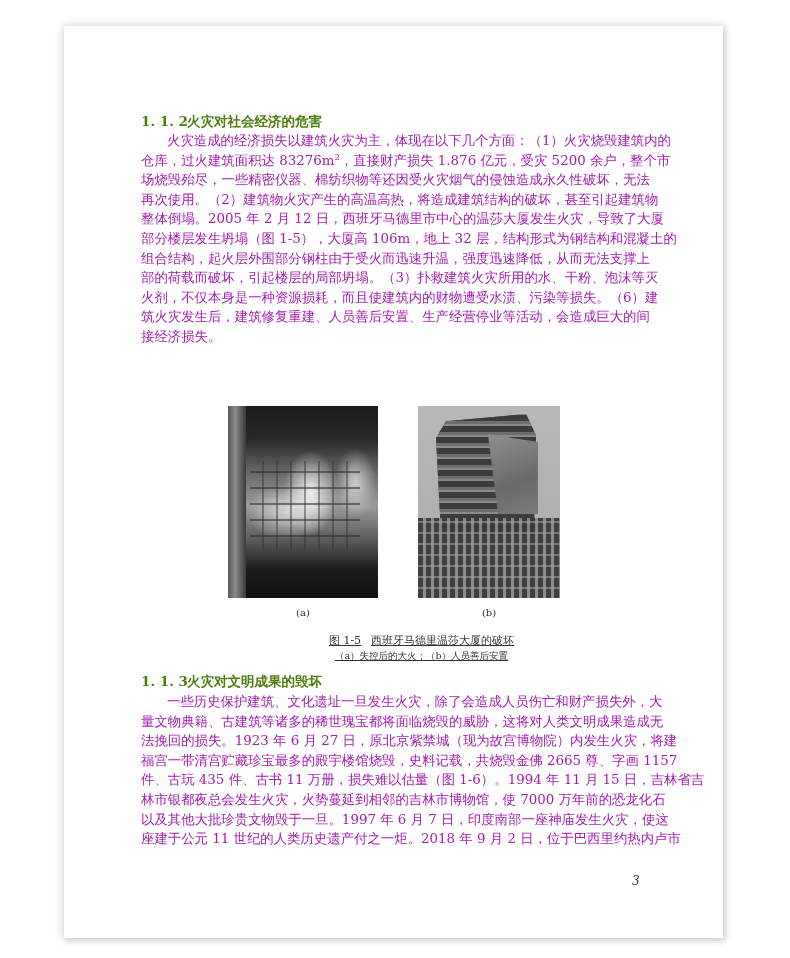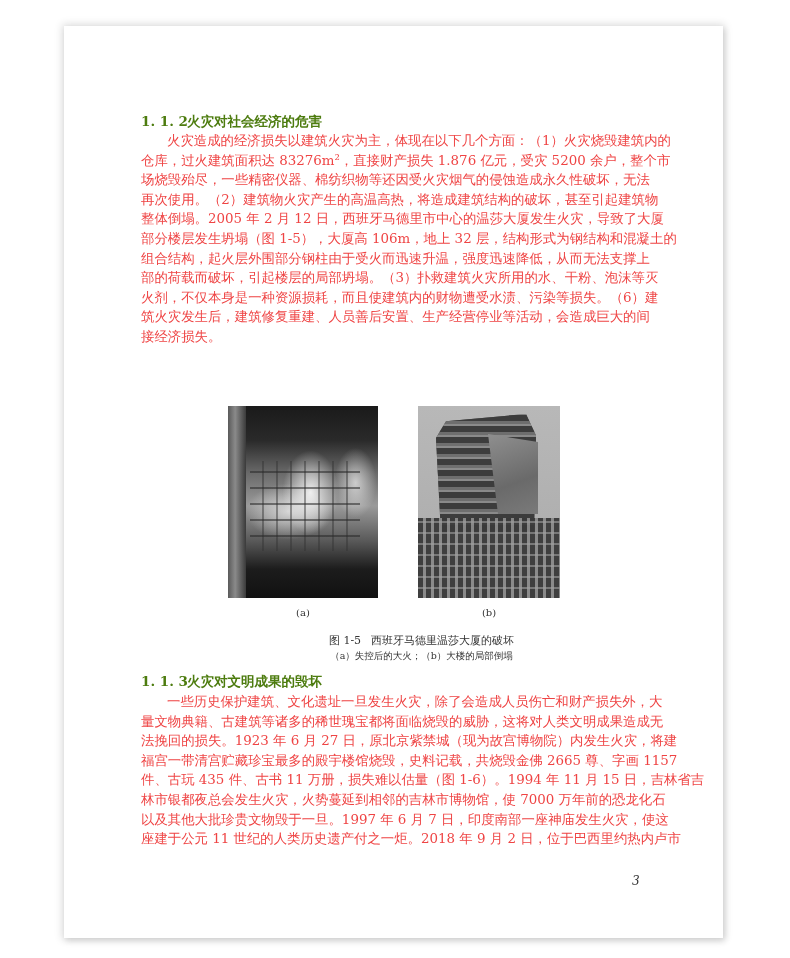--- a/index.html
+++ b/index.html
@@ -14,21 +14,21 @@
   }
   .content { position: absolute; left: 77px; top: 0; width: 507px; }
   .heading {
     position: absolute; left: 0; font-family: "DejaVu Sans", "Liberation Sans", sans-serif;
     font-weight: bold; font-size: 13.5px; line-height: 19.5px; white-space: nowrap; color: #4d7c0f;
   }
   .heading .num { display: inline-block; width: 46px; font-family: "DejaVu Serif", serif; }
   .para {
     position: absolute; left: 0; width: 507px; margin: 0;
     font-size: 13.4px; line-height: 19.6px; text-align: justify; text-justify: inter-character;
-    color: #ef4444;
+    color: #a21caf;
   }
   .line { display: block; height: 19.6px; white-space: nowrap; text-align-last: justify; text-align: justify; }
   .line.last { text-align-last: left; }
   .line.indent { padding-left: 26px; }
   .figure { position: absolute; left: 0; top: 380px; width: 659px; height: 0; }
   .photo {
     position: absolute; top: 0; height: 192px; overflow: hidden;
   }
   .photo-a { left: 164px; width: 150px;
     background:
@@ -69,21 +69,21 @@
     opacity: 0.95;
   }
   .photo-b .base::after {
     content: ""; position: absolute; left: 0; top: 0; width: 100%; height: 100%;
     background: repeating-linear-gradient(0deg, transparent 0 9px, rgba(160,160,160,0.6) 9px 11px);
   }
   .sublabel {
     position: absolute; top: 201px; font-size: 10px; line-height: 12px; color: #333; text-align: center; width: 40px;
   }
   .caption {
-    position: absolute; left: 0; width: 715px; text-align: center; color: #333;
+    position: absolute; left: 0; width: 715px; text-align: center; color: #333; text-decoration: underline;
   }
   .caption.main { top: 228px; font-size: 11px; line-height: 14px; }
   .caption.main .fignum { margin-right: 10px; }
   .caption.sub { top: 244px; font-size: 9.5px; line-height: 12px; }
   .page-number {
     position: absolute; left: 568px; top: 848px; font-size: 12px; font-style: italic; color: #333;
   }
 </style>
 </head>
 <body>
@@ -116,21 +116,21 @@
     <div class="photo photo-b" title="温莎大厦局部倒塌后的钢结构残骸">
       <div class="tower"></div>
       <div class="tower-gap"></div>
       <div class="base"></div>
     </div>
     <div class="sublabel" style="left:219px;">(a)</div>
     <div class="sublabel" style="left:405px;">(b)</div>
     <div class="caption main">
       <span class="fignum">图 1-5</span><span>西班牙马德里温莎大厦的破坏</span>
     </div>
-    <div class="caption sub">（a）失控后的大火；（b）大楼的局部倒塌</div>
+    <div class="caption sub">（a）失控后的大火；（b）人员善后安置</div>
   </div>
 
   <div class="content">
     <div class="heading" style="top:646px;">
       <span class="num">1. 1. 3</span><span>火灾对文明成果的毁坏</span>
     </div>
 
     <div class="para" style="top:666px;">
       <span class="line indent">一些历史保护建筑、文化遗址一旦发生火灾，除了会造成人员伤亡和财产损失外，大</span>
       <span class="line">量文物典籍、古建筑等诸多的稀世瑰宝都将面临烧毁的威胁，这将对人类文明成果造成无</span>

